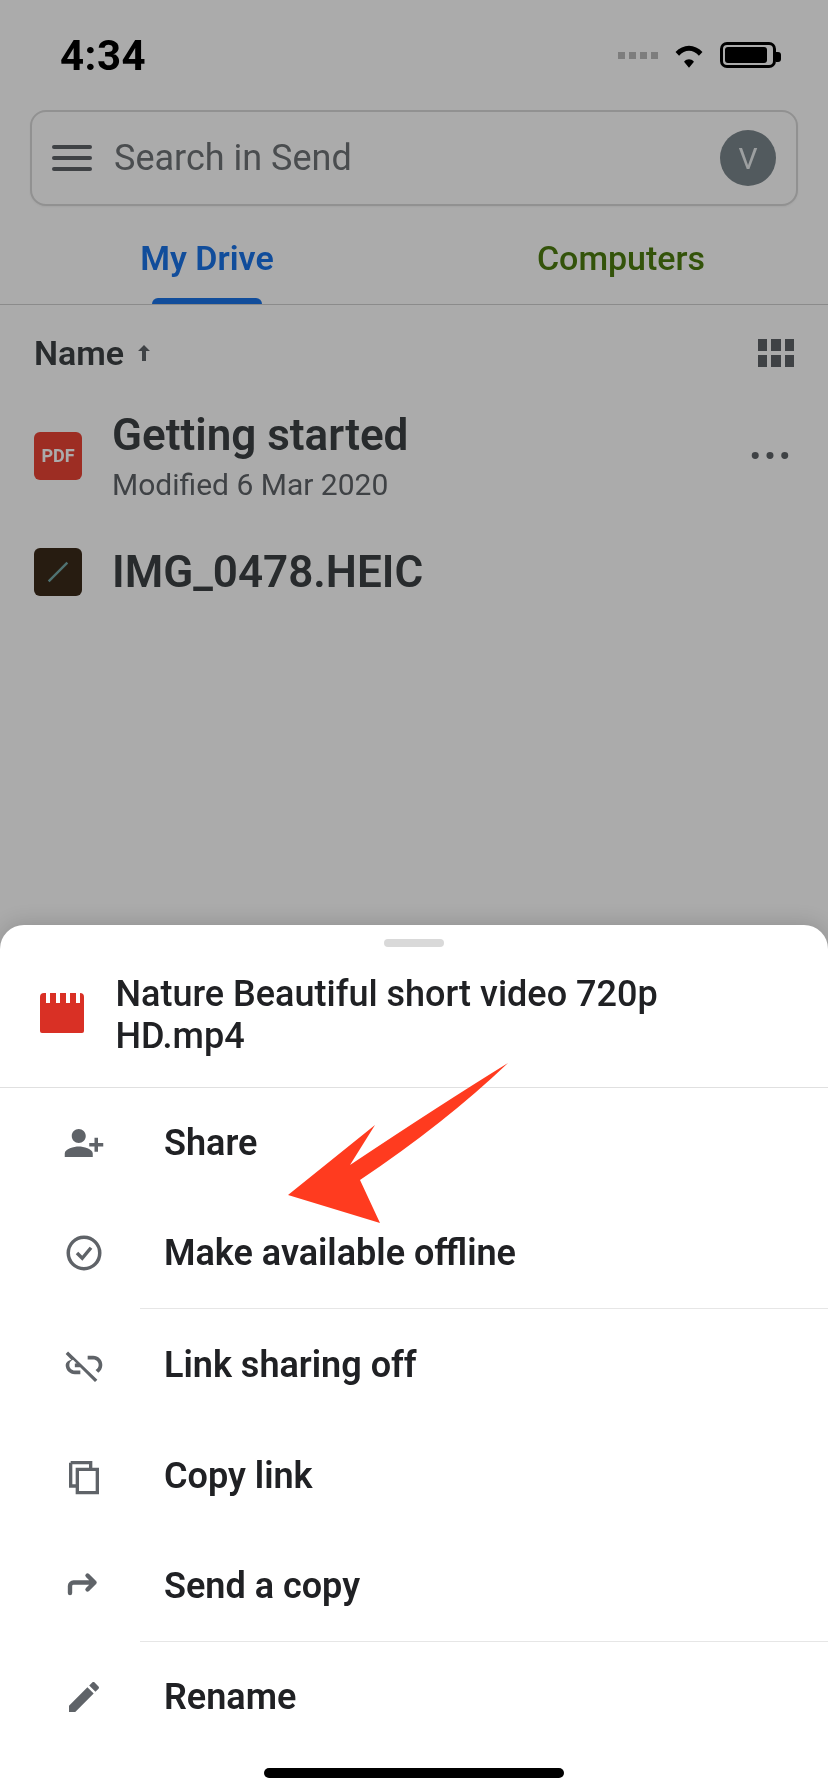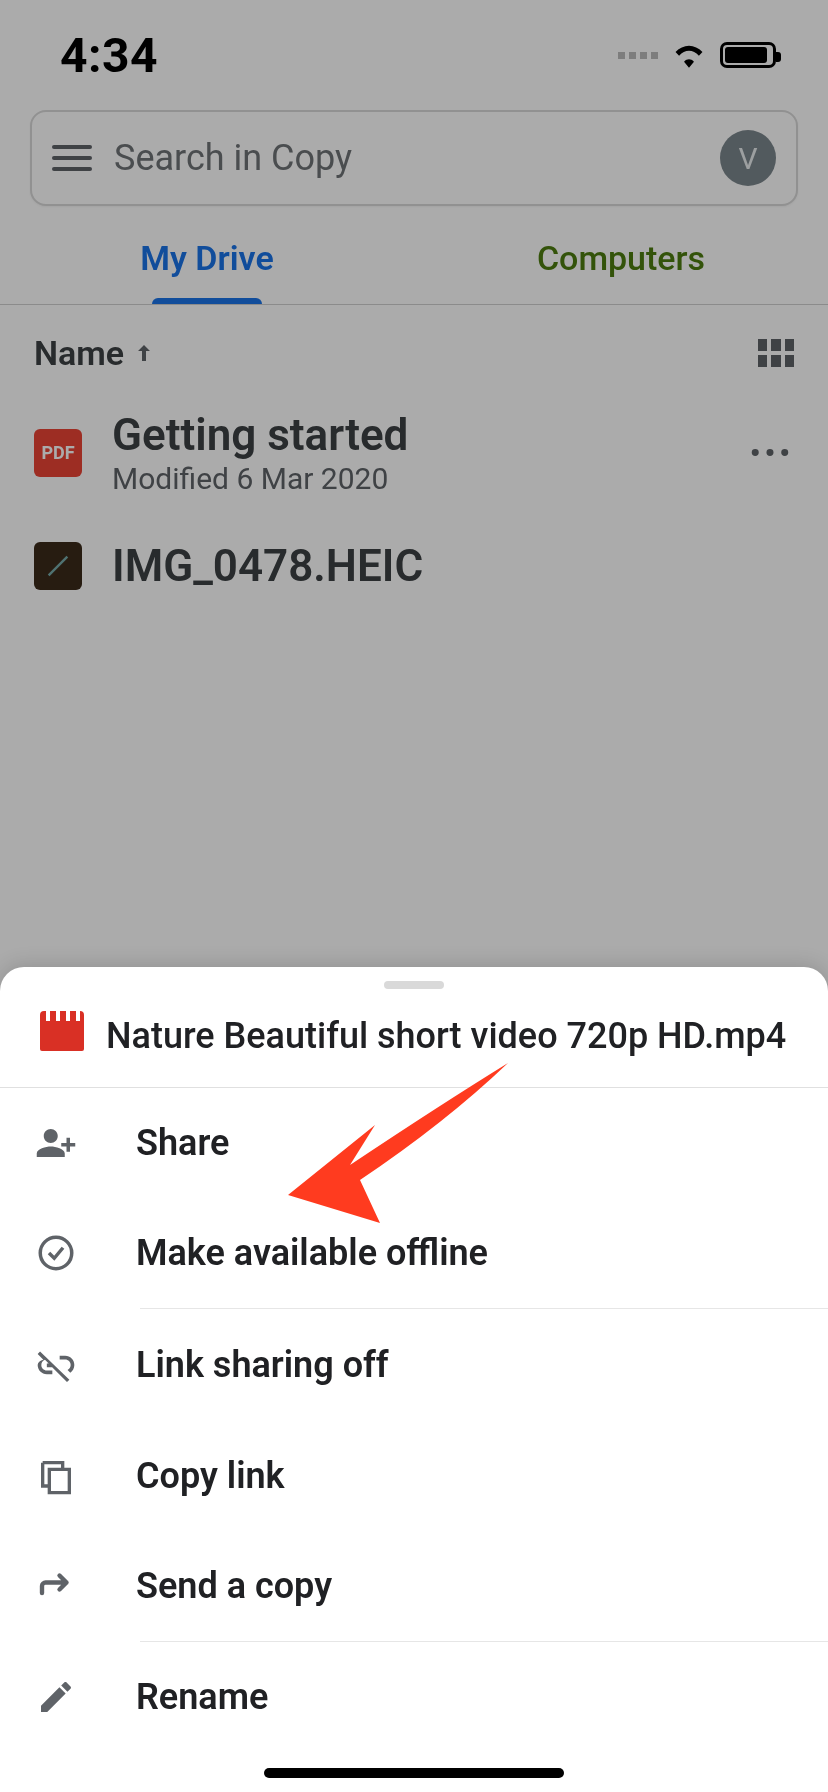--- a/index.html
+++ b/index.html
@@ -4,21 +4,21 @@
 <style>
   * { box-sizing: border-box; margin: 0; padding: 0; }
   html, body { width: 828px; height: 1792px; font-family: -apple-system, Roboto, Arial, sans-serif; background: #fff; overflow: hidden; }
   .screen { position: relative; width: 828px; height: 1792px; }
 
   
   .dim { position: absolute; inset: 0; background: rgba(0,0,0,0.33); pointer-events: none; z-index: 5; }
 
   
   .statusbar { position: relative; height: 110px; display: flex; align-items: center; justify-content: space-between; padding: 0 52px 0 60px; }
-  .time { font-size: 48px; font-weight: 700; letter-spacing: 0.5px; }
+  .time { font-size: 42px; font-weight: 700; letter-spacing: 0.5px; }
   .sb-right { display: flex; align-items: center; gap: 14px; }
   .dots { display: flex; gap: 4px; }
   .dots span { width: 7px; height: 7px; background: #bbb; }
   .wifi-icon svg { display:block; }
   .battery { width: 56px; height: 26px; border: 3px solid #000; border-radius: 7px; position: relative; }
   .battery::after { content:""; position:absolute; right:-8px; top:7px; width:5px; height:10px; background:#000; border-radius:0 3px 3px 0; }
   .battery-fill { position:absolute; left:2px; top:2px; bottom:2px; width:42px; background:#000; border-radius:3px; }
 
   
   .searchbar { margin: 0 30px; height: 96px; border: 2px solid #d9d9d9; border-radius: 16px; display:flex; align-items:center; padding: 0 20px; gap: 22px; background:#fff; box-shadow: 0 1px 2px rgba(0,0,0,0.05); }
@@ -40,32 +40,32 @@
   .gridicon { width:36px; height:28px; display:grid; grid-template-columns:repeat(3,1fr); grid-template-rows:repeat(2,1fr); gap:4px; }
   .gridicon span { background:#5f6368; }
 
   
   .filerow { display:flex; align-items:center; padding: 22px 34px; gap: 30px; }
   .fileicon { width:48px; height:48px; border-radius:6px; display:flex; align-items:center; justify-content:center; font-size:18px; font-weight:700; color:#fff; }
   .pdf { background:#ea4335;border-radius:6px; }
   .imgthumb { background:#3b2a1a; }
   .fileinfo { flex:1; }
   .filename { font-size:44px; font-weight:600; color:#3c4043; }
-  .filesub { font-size:30px; color:#5f6368; }
+  .filesub { font-size:30px; color:#5f6368; margin-top:6px; }
   .more { color:#5f6368; font-size:30px; letter-spacing:4px; font-weight:700; }
 
   
   .sheet { position:absolute; left:0; right:0; bottom:0; background:#fff; border-radius: 24px 24px 0 0; z-index:10; box-shadow: 0 -2px 20px rgba(0,0,0,0.15); padding-bottom: 40px; }
   .grab { width:60px; height:8px; background:#d9d9d9; border-radius:6px; margin: 14px auto 0 auto; }
-  .sheet-header { display:flex; gap: 22px; padding: 26px 40px 30px 40px; }
+  .sheet-header { display:flex; align-items:center; gap: 32px; padding: 26px 40px 30px 40px; }
   .vidicon { width:44px; height:36px; background:#d93025; border-radius:4px 4px 2px 2px; position:relative; }
   .vidicon::before { content:""; position:absolute; top:-4px; left:0; right:0; height:10px; background: repeating-linear-gradient(90deg,#d93025 0 6px,#fff 6px 10px); border-radius:4px 4px 0 0; }
   .sheet-title { font-size:36px; color:#202124; font-weight:500; }
   .sheet-div { height:1px; background:#e0e0e0; }
-  .action { display:flex; align-items:center; gap: 56px; padding: 34px 32px; text-align: center; }
+  .action { display:flex; align-items:center; gap: 56px; padding: 34px 60px; text-align: center; }
   .action .aicon { width:48px; display:flex; justify-content:center; color:#5f6368; }
   .action .alabel { font-size:36px; font-weight:600; color:#202124; }
   .inset-div { height:1px; background:#e6e6e6; margin-left:140px; }
 
   
   .arrow { position:absolute; z-index:20; left:280px; top:1055px; width:240px; height:180px; pointer-events:none; }
 
   
   .homebar { position:absolute; bottom:14px; left:50%; transform:translateX(-50%); width:300px; height:10px; background:#000; border-radius:10px; z-index:30; }
 </style>
@@ -93,21 +93,21 @@
         </div>
     </div>
   </div>
 
   <div class="searchbar">
     <div class="hamburger">
         <span></span>
         <span></span>
         <span></span>
       </div>
-    <div class="search-placeholder">Search in Copy</div>
+    <div class="search-placeholder">Search in Send</div>
     <div class="avatar">
         <span>V</span>
       </div>
   </div>
 
   <div class="tabs">
     <div class="tab active">
         <span>My Drive</span>
       </div>
     <div class="tab">

